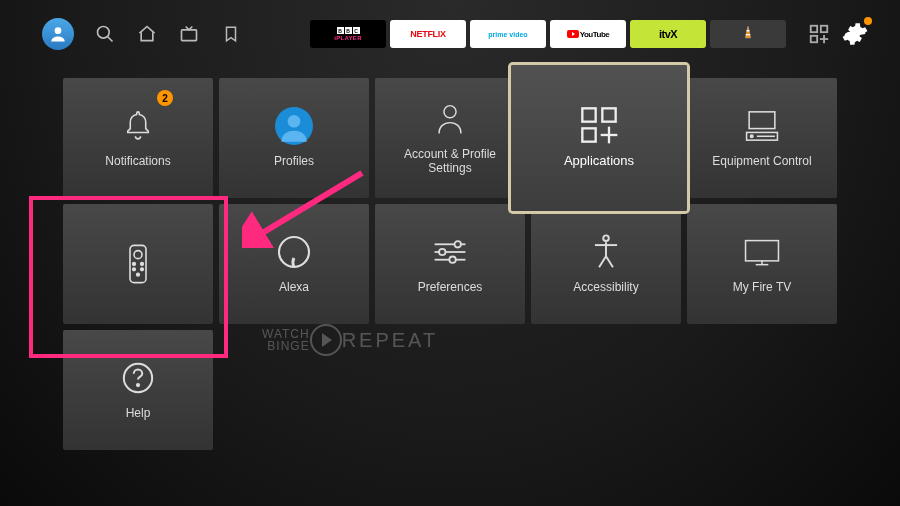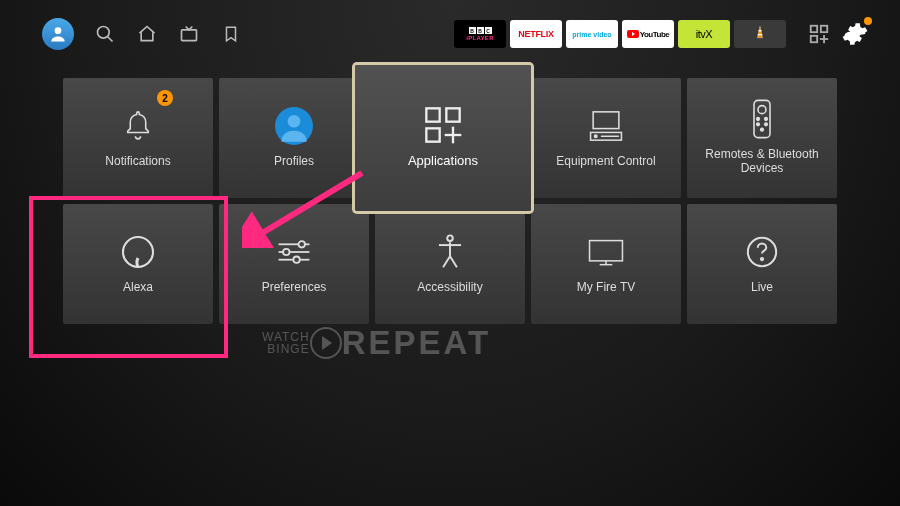--- a/index.html
+++ b/index.html
@@ -35,38 +35,38 @@
       color: #aaa;
       cursor: pointer;
     }
     .topbar-apps {
       display: flex;
       gap: 4px;
       margin-left: auto;
       margin-right: 10px;
     }
     .app-tile {
-      width: 52px; height: 28px;
+      width: 76px; height: 28px;
       border-radius: 3px;
       display: flex; align-items: center; justify-content: center;
       font-size: 8px;
       font-weight: bold;
     }
     .app-bbc { background: #000; flex-direction: column; }
     .app-bbc .blocks { display:flex; gap:1px; margin-bottom:1px; }
     .app-bbc .blocks span { width:7px; height:7px; background:#fff; color:#000; font-size:5px; display:flex; align-items:center; justify-content:center; font-weight:bold;}
     .app-bbc .ip { color:#ff2e8b; font-size:6px; letter-spacing:0.3px;}
     .app-netflix { background: #fff; color: #e50914; font-size:9px; letter-spacing:-0.3px;}
     .app-prime { background: #fff; color: #00a8e1; font-size:7px; flex-direction:column; line-height:1;}
     .app-youtube { background: #fff; }
     .app-youtube .yt-logo { display:flex; align-items:center; gap:1px;}
     .app-youtube .yt-play { width:12px; height:8px; background:#ff0000; border-radius:2px; display:flex; align-items:center; justify-content:center;}
     .app-youtube .yt-play::before { content:''; border-left:3px solid #fff; border-top:2px solid transparent; border-bottom:2px solid transparent; margin-left:1px;}
     .app-youtube .yt-text { font-size:8px; color:#000; font-weight:bold; letter-spacing:-0.5px;}
-    .app-itvx { background: #c4e538; color:#000; font-size:11px; font-weight:400; letter-spacing:-0.5px;align-items:center;}
+    .app-itvx { background: #c4e538; color:#000; font-size:11px; font-weight:700; letter-spacing:-0.5px;align-items:center;}
     .app-vlc { background: #3a3a3a; }
     .app-vlc svg { width:16px; height:18px; }
     .topbar-right {
       display: flex; align-items: center; gap: 10px;
     }
     .grid-add-icon {
       width: 22px; height: 22px;
       color: #888;
       display:flex; align-items:center; justify-content:center;
     }
@@ -170,23 +170,23 @@
       display:flex; align-items:center; justify-content:center;
     }
     .watermark .wb-circle::before {
       content:'';
       border-left: 10px solid rgba(255,255,255,0.25);
       border-top: 7px solid transparent;
       border-bottom: 7px solid transparent;
       margin-left: 3px;
     }
     .watermark .wb-repeat {
-      font-size: 33px;
+      font-size: 20px;
       letter-spacing: 3px;
-      font-weight: 700;
+      font-weight: 400;
     }
   </style>
 </head>
 <body>
 
 <div class="topbar">
   <div class="topbar-left">
     <div class="profile-circle">
       <svg viewBox="0 0 24 24" fill="#fff">
           <circle cx="12" cy="8" r="4"></circle>
@@ -287,20 +287,29 @@
     <div class="tile-icon">
       <svg width="38" height="38" viewBox="0 0 24 24">
           <circle cx="12" cy="12" r="12" fill="#1a8cd8"></circle>
           <circle cx="12" cy="9" r="4" fill="#5bb5f0"></circle>
           <path d="M4 22c0-5 4-7 8-7s8 2 8 7" fill="#5bb5f0"></path>
         </svg>
     </div>
     <div class="tile-label">Profiles</div>
   </div>
 
+  <div class="tile">
+    <div class="tile-icon">
+      <svg width="30" height="34" viewBox="0 0 24 28" fill="none" stroke="#ddd" stroke-width="1.2">
+          <circle cx="12" cy="8" r="5"></circle>
+          <path d="M3 26c0-6 4-9 9-9s9 3 9 9"></path>
+        </svg>
+    </div>
+    <div class="tile-label">Account &amp; Profile Settings</div>
+  </div>
 
 
 
   <div class="tile selected">
     <div class="tile-icon">
       <svg width="40" height="40" viewBox="0 0 24 24" fill="none" stroke="#eee" stroke-width="1.4">
           <rect x="2" y="2" width="8" height="8"></rect>
           <rect x="14" y="2" width="8" height="8"></rect>
           <rect x="2" y="14" width="8" height="8"></rect>
           <line x1="18" y1="13" x2="18" y2="23"></line>
@@ -328,21 +337,20 @@
       <svg width="20" height="40" viewBox="0 0 14 30" fill="none" stroke="#ddd" stroke-width="1.2">
           <rect x="1" y="1" width="12" height="28" rx="3"></rect>
           <circle cx="7" cy="8" r="3"></circle>
           <circle cx="4" cy="15" r="1" fill="#ddd"></circle>
           <circle cx="10" cy="15" r="1" fill="#ddd"></circle>
           <circle cx="4" cy="19" r="1" fill="#ddd"></circle>
           <circle cx="10" cy="19" r="1" fill="#ddd"></circle>
           <circle cx="7" cy="23" r="1" fill="#ddd"></circle>
         </svg>
     </div>
-    <div class="tile-label">Remotes &amp; Bluetooth Devices</div>
   </div>
 
   <div class="tile">
     <div class="tile-icon">
       <svg width="36" height="36" viewBox="0 0 24 24" fill="none" stroke="#ddd" stroke-width="1.4">
           <circle cx="12" cy="12" r="10"></circle>
           <path d="M12 22c-1-2-1-4 0-6" stroke-width="2"></path>
         </svg>
     </div>
     <div class="tile-label">Alexa</div>
@@ -387,21 +395,21 @@
   </div>
 
   <div class="tile">
     <div class="tile-icon">
       <svg width="34" height="34" viewBox="0 0 24 24" fill="none" stroke="#ddd" stroke-width="1.4">
           <circle cx="12" cy="12" r="10"></circle>
           <path d="M9 9a3 3 0 116 0c0 2-3 2-3 4"></path>
           <circle cx="12" cy="17" r="0.8" fill="#ddd"></circle>
         </svg>
     </div>
-    <div class="tile-label">Live</div>
+    <div class="tile-label">Help</div>
   </div>
 
 </div>
 
 <div class="annotation"></div>
 
 <svg class="arrow" viewBox="0 0 130 80">
   <defs>
       <marker id="ah" markerWidth="8" markerHeight="8" refX="2" refY="4" orient="auto">
         <path d="M0 0L8 4L0 8z" fill="#ff2a7f"></path>

